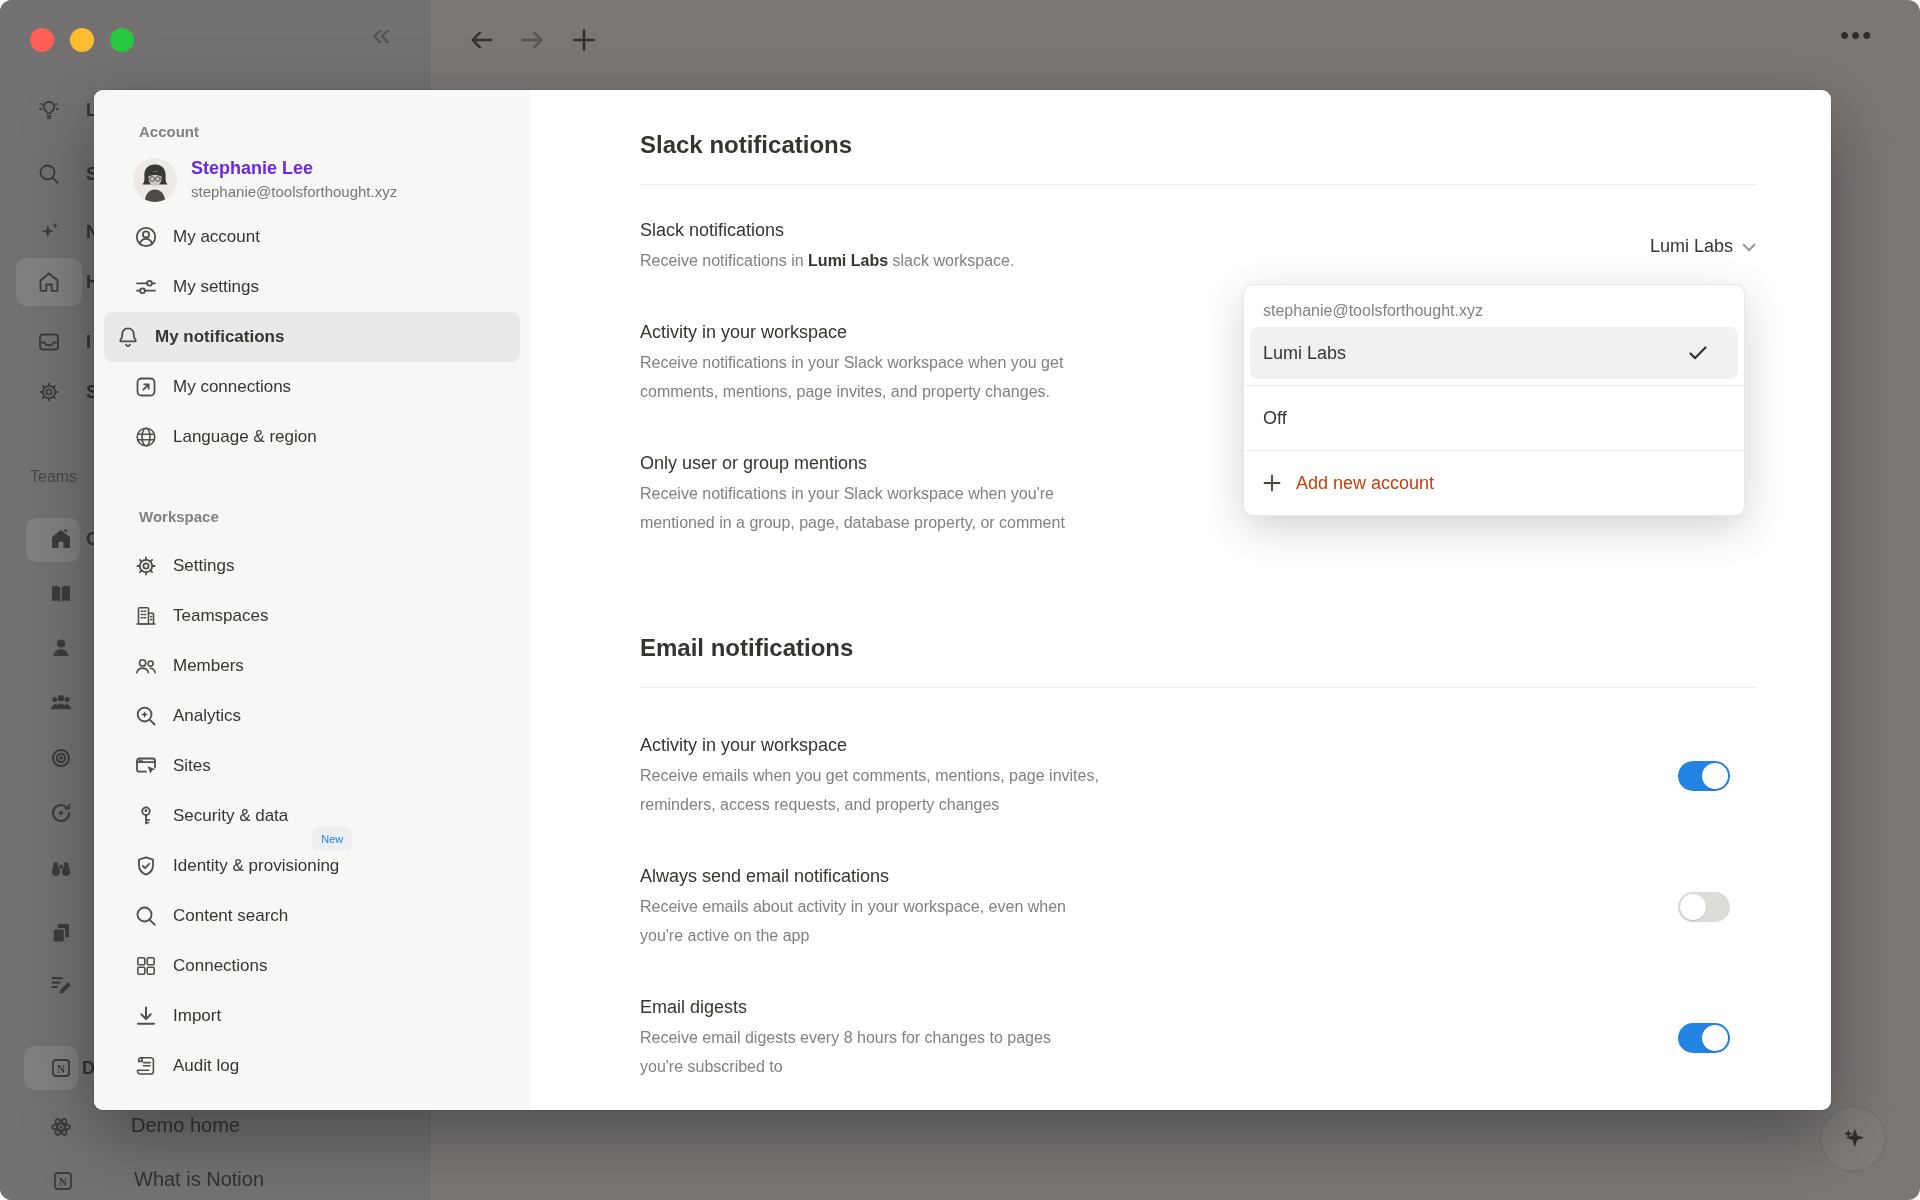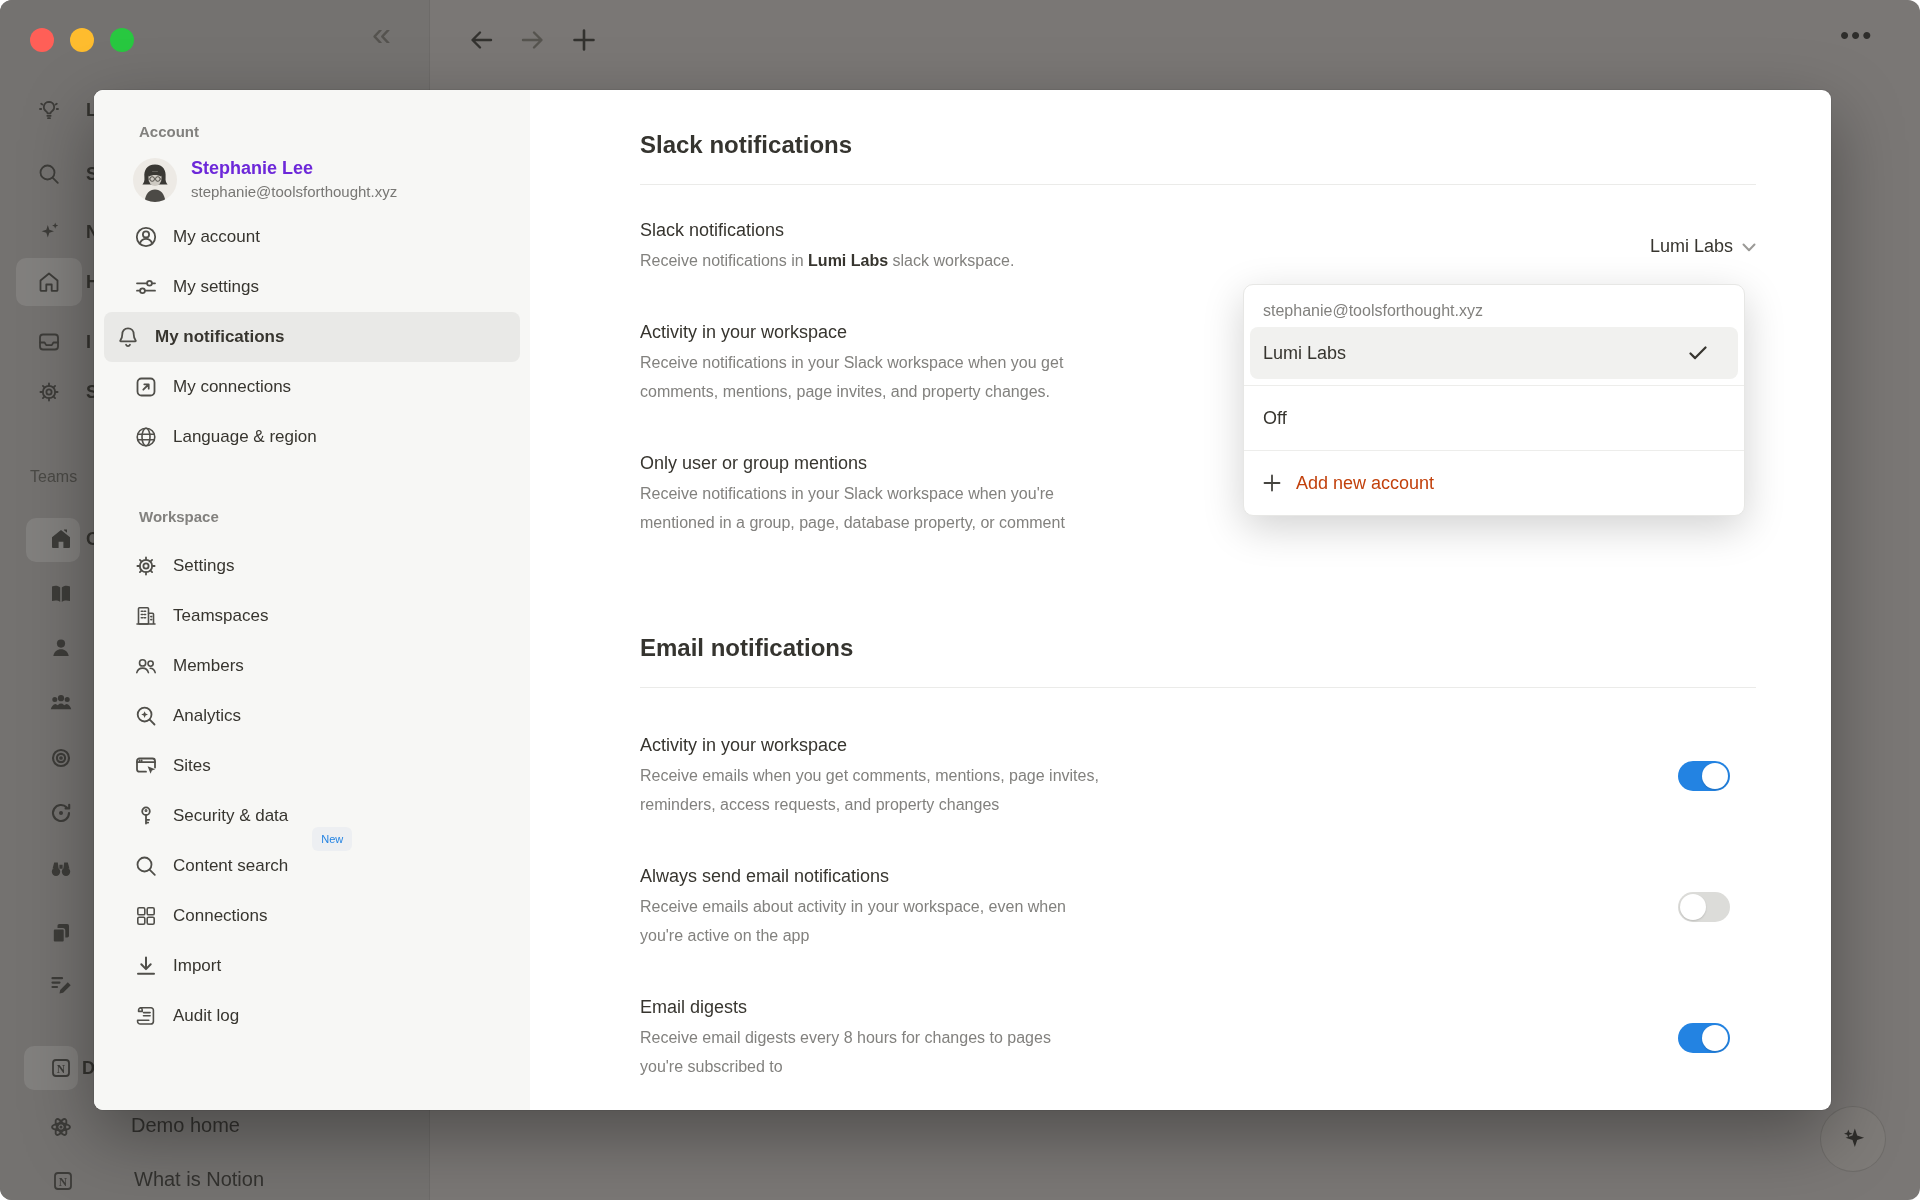--- a/index.html
+++ b/index.html
@@ -373,20 +373,29 @@
               <circle cx="13" cy="7.6" r="0.6"></circle>
               <path d="M13 12v8.6M13 16.8h3.1M13 19.6h2.2"></path>
             </svg>
           </span>
         <span>Security &amp; data</span>
         <span class="badge">New</span>
       </div>
       <div class="side-item">
         <span class="icon">
             <svg viewBox="0 0 26 26" class="stroke-ic">
+              <path d="M13 4.4l7 2.2v5.7c0 4.6-3 7.9-7 9.3-4-1.4-7-4.7-7-9.3V6.6z"></path>
+              <path d="M9.9 13l2.2 2.2 4.1-4.4"></path>
+            </svg>
+          </span>
+        <span>Identity &amp; provisioning</span>
+      </div>
+      <div class="side-item">
+        <span class="icon">
+            <svg viewBox="0 0 26 26" class="stroke-ic">
               <circle cx="11.5" cy="11.5" r="7"></circle>
               <path d="M16.8 16.8l5 5"></path>
             </svg>
           </span>
         <span>Content search</span>
       </div>
       <div class="side-item">
         <span class="icon">
             <svg viewBox="0 0 26 26" class="stroke-ic" style="stroke-width:1.6">
               <rect x="4.8" y="4.8" width="7" height="7" rx="1.4"></rect>

